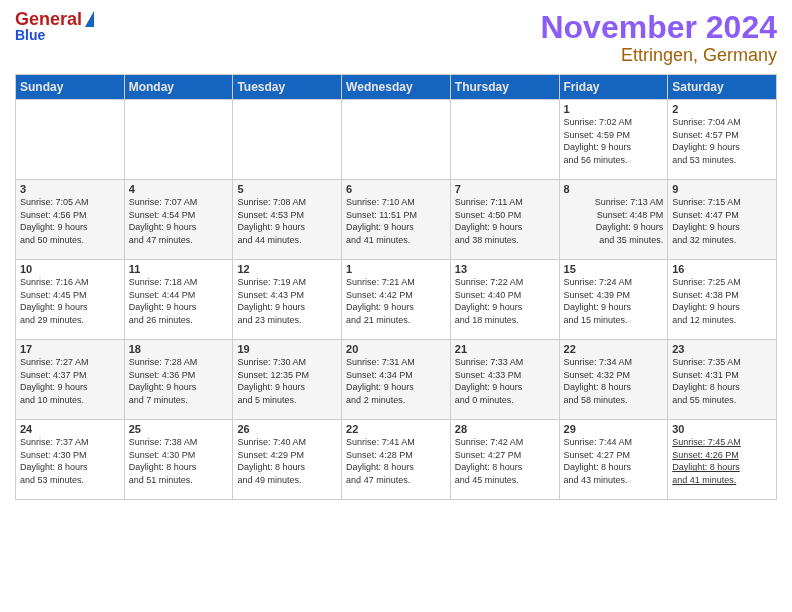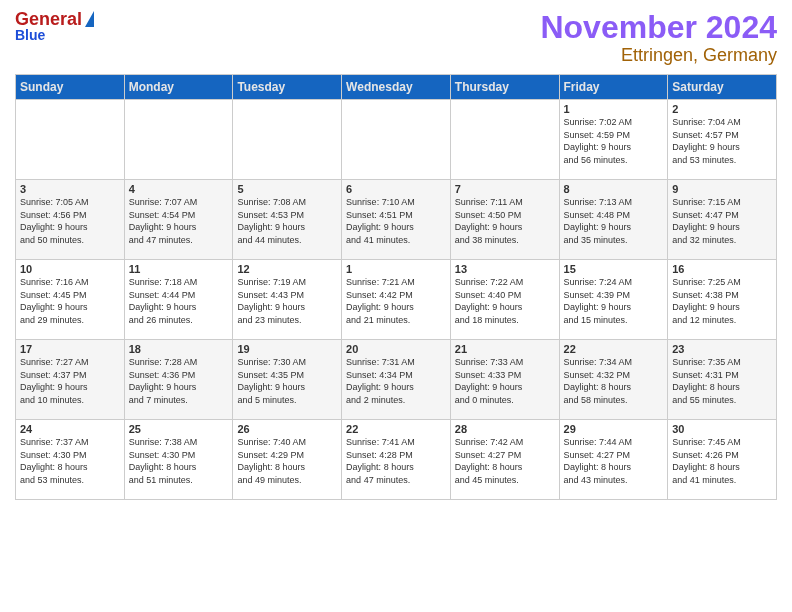--- a/index.html
+++ b/index.html
@@ -164,34 +164,34 @@
           <td>
             <span class="day-num">5</span>
             <div class="day-info" style="white-space: pre-line;">Sunrise: 7:08 AM
 Sunset: 4:53 PM
 Daylight: 9 hours
 and 44 minutes.</div>
           </td>
           <td>
             <span class="day-num">6</span>
             <div class="day-info" style="white-space: pre-line;">Sunrise: 7:10 AM
-Sunset: 4:51 PM
+Sunset: 11:51 PM
 Daylight: 9 hours
 and 41 minutes.</div>
           </td>
           <td>
             <span class="day-num">7</span>
             <div class="day-info" style="white-space: pre-line;">Sunrise: 7:11 AM
 Sunset: 4:50 PM
 Daylight: 9 hours
 and 38 minutes.</div>
           </td>
           <td>
             <span class="day-num">8</span>
-            <div class="day-info" style="white-space: pre-line;">Sunrise: 7:13 AM
+            <div class="day-info" style="white-space: pre-line; text-align: right;">Sunrise: 7:13 AM
 Sunset: 4:48 PM
 Daylight: 9 hours
 and 35 minutes.</div>
           </td>
           <td>
             <span class="day-num">9</span>
             <div class="day-info" style="white-space: pre-line;">Sunrise: 7:15 AM
 Sunset: 4:47 PM
 Daylight: 9 hours
 and 32 minutes.</div>
@@ -259,21 +259,21 @@
           <td>
             <span class="day-num">18</span>
             <div class="day-info" style="white-space: pre-line;">Sunrise: 7:28 AM
 Sunset: 4:36 PM
 Daylight: 9 hours
 and 7 minutes.</div>
           </td>
           <td>
             <span class="day-num">19</span>
             <div class="day-info" style="white-space: pre-line;">Sunrise: 7:30 AM
-Sunset: 4:35 PM
+Sunset: 12:35 PM
 Daylight: 9 hours
 and 5 minutes.</div>
           </td>
           <td>
             <span class="day-num">20</span>
             <div class="day-info" style="white-space: pre-line;">Sunrise: 7:31 AM
 Sunset: 4:34 PM
 Daylight: 9 hours
 and 2 minutes.</div>
           </td>
@@ -337,21 +337,21 @@
           </td>
           <td>
             <span class="day-num">29</span>
             <div class="day-info" style="white-space: pre-line;">Sunrise: 7:44 AM
 Sunset: 4:27 PM
 Daylight: 8 hours
 and 43 minutes.</div>
           </td>
           <td>
             <span class="day-num">30</span>
-            <div class="day-info" style="white-space: pre-line;">Sunrise: 7:45 AM
+            <div class="day-info" style="white-space: pre-line; text-decoration: underline;">Sunrise: 7:45 AM
 Sunset: 4:26 PM
 Daylight: 8 hours
 and 41 minutes.</div>
           </td>
         </tr>
       </tbody>
   </table>
 </div>
 
 </body></html>

